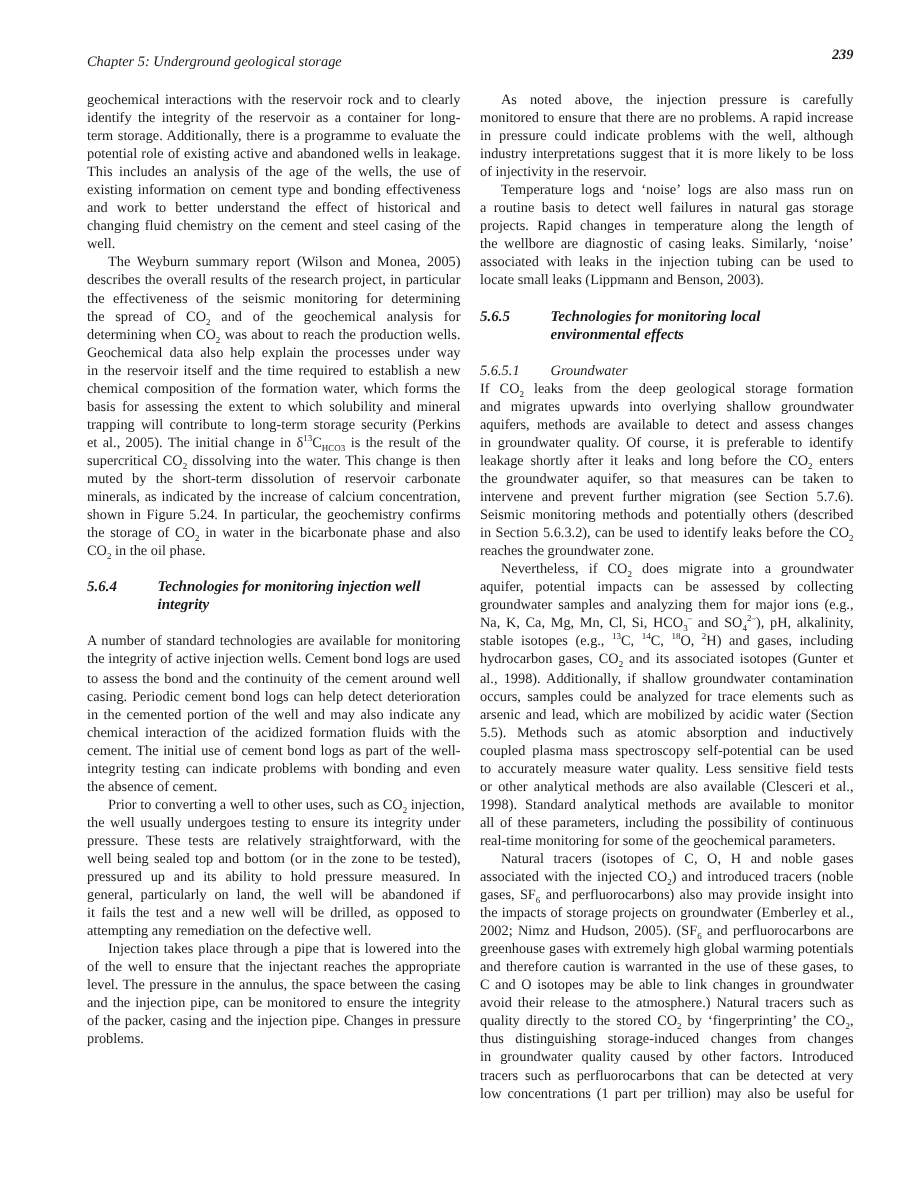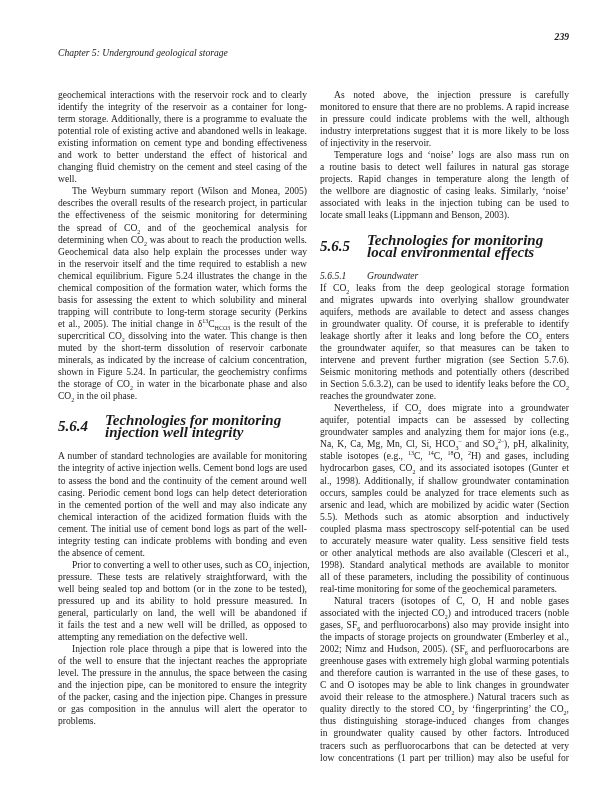--- a/index.html
+++ b/index.html
@@ -1,30 +1,30 @@
 <!DOCTYPE html>
 <html><head>
 <meta charset="utf-8">
 <style>
   html, body { margin: 0; padding: 0; background: #ffffff; }
   body { width: 612px; height: 792px; position: relative; overflow: hidden;
          font-family: "Liberation Serif", "DejaVu Serif", serif; color: #1a1a1a; }
   .header { position: absolute; top: 31px; left: 58px; width: 511px; height: 14px;
             font-size: 9.6px; }
-  .header .title { position: absolute; left: 0; top: 16px; font-style: italic; }
+  .header .title { position: absolute; left: 0; top: 5px; font-style: italic; }
   .header .pageno { position: absolute; right: 0; top: 0; font-weight: bold; font-style: italic; }
-  .col { position: absolute; top: 61px; width: 249px; font-size: 9.55px; line-height: 12.05px; margin-top: 28px; }
+  .col { position: absolute; top: 61px; width: 249px; font-size: 9.55px; line-height: 12.05px; }
   .col.left { left: 58px; }
   .col.right { left: 320px; }
   .ln { display: block; height: 12.05px; white-space: nowrap; text-align: justify;
         text-align-last: justify; overflow: visible; }
   .ln.last { text-align-last: left; }
   .ln.ind { text-indent: 14px; }
   .gap { display: block; height: 12.05px; }
-  .sec { display: flex; font-weight: bold; font-style: italic; font-size: 15px; line-height: 12.05px; align-items: center; }
+  .sec { display: flex; font-weight: bold; font-style: italic; font-size: 10px; line-height: 12.05px; }
   .sec .num { width: 47px; flex: none; }
   .sec .ttl { flex: 1; }
   .sub { display: flex; font-style: italic; font-size: 9.6px; line-height: 12.05px; align-items: center; }
   .sub .num { width: 47px; flex: none; }
   sub, sup { font-size: 6px; line-height: 0; }
   .it { }
 </style>
 </head>
 <body>
 
@@ -32,35 +32,35 @@
   <span class="title">Chapter 5: Underground geological storage</span>
   <span class="pageno">239</span>
 </div>
 
 <div class="col left">
   <div id="lp1">
       <span class="ln">geochemical interactions with the reservoir rock and to clearly</span>
       <span class="ln">identify the integrity of the reservoir as a container for long-</span>
       <span class="ln">term storage. Additionally, there is a programme to evaluate the</span>
       <span class="ln">potential role of existing active and abandoned wells in leakage.</span>
+      <span class="ln">This includes an analysis of the age of the wells, the use of</span>
       <span class="ln">existing information on cement type and bonding effectiveness</span>
       <span class="ln">and work to better understand the effect of historical and</span>
       <span class="ln">changing fluid chemistry on the cement and steel casing of the</span>
       <span class="ln last">well.</span>
     </div>
 
   <div>
     <span class="ln ind">The Weyburn summary report (Wilson and Monea, 2005)</span>
     <span class="ln">describes the overall results of the research project, in particular</span>
     <span class="ln">the effectiveness of the seismic monitoring for determining</span>
     <span class="ln"><span>the spread of CO</span><sub>2</sub><span> and of the geochemical analysis for</span></span>
     <span class="ln"><span>determining when CO</span><sub>2</sub><span> was about to reach the production wells.</span></span>
     <span class="ln">Geochemical data also help explain the processes under way</span>
     <span class="ln">in the reservoir itself and the time required to establish a new</span>
-    <span class="ln">chemical equilibrium. Figure 5.24 illustrates the change in the</span>
     <span class="ln">chemical composition of the formation water, which forms the</span>
     <span class="ln">basis for assessing the extent to which solubility and mineral</span>
     <span class="ln">trapping will contribute to long-term storage security (Perkins</span>
     <span class="ln"><span class="it">et al.</span><span>, 2005). The initial change in δ</span><sup>13</sup><span>C</span><sub>HCO3</sub><span> is the result of the</span></span>
     <span class="ln"><span>supercritical CO</span><sub>2</sub><span> dissolving into the water. This change is then</span></span>
     <span class="ln">muted by the short-term dissolution of reservoir carbonate</span>
     <span class="ln">minerals, as indicated by the increase of calcium concentration,</span>
     <span class="ln">shown in Figure 5.24. In particular, the geochemistry confirms</span>
     <span class="ln"><span>the storage of CO</span><sub>2</sub><span> in water in the bicarbonate phase and also</span></span>
     <span class="ln last"><span>CO</span><sub>2</sub><span> in the oil phase.</span></span>
@@ -81,36 +81,36 @@
       <span class="ln">in the cemented portion of the well and may also indicate any</span>
       <span class="ln">chemical interaction of the acidized formation fluids with the</span>
       <span class="ln">cement. The initial use of cement bond logs as part of the well-</span>
       <span class="ln">integrity testing can indicate problems with bonding and even</span>
       <span class="ln last">the absence of cement.</span>
     </div>
 
   <div>
     <span class="ln ind"><span>Prior to converting a well to other uses, such as CO</span><sub>2</sub><span> injection,</span></span>
     <div id="lp4rest">
+        <span class="ln">the well usually undergoes testing to ensure its integrity under</span>
         <span class="ln">pressure. These tests are relatively straightforward, with the</span>
         <span class="ln">well being sealed top and bottom (or in the zone to be tested),</span>
         <span class="ln">pressured up and its ability to hold pressure measured. In</span>
         <span class="ln">general, particularly on land, the well will be abandoned if</span>
         <span class="ln">it fails the test and a new well will be drilled, as opposed to</span>
         <span class="ln last">attempting any remediation on the defective well.</span>
       </div>
   </div>
 
   <div id="lp5">
-      <span class="ln ind">Injection role place through a pipe that is lowered into the</span>
+      <span class="ln ind">Injection takes place through a pipe that is lowered into the</span>
       <span class="ln">of the well to ensure that the injectant reaches the appropriate</span>
       <span class="ln">level. The pressure in the annulus, the space between the casing</span>
       <span class="ln">and the injection pipe, can be monitored to ensure the integrity</span>
       <span class="ln">of the packer, casing and the injection pipe. Changes in pressure</span>
-      <span class="ln">or gas composition in the annulus will alert the operator to</span>
       <span class="ln last">problems.</span>
     </div>
 </div>
 
 <div class="col right">
   <div id="rp1">
       <span class="ln ind">As noted above, the injection pressure is carefully</span>
       <span class="ln">monitored to ensure that there are no problems. A rapid increase</span>
       <span class="ln">in pressure could indicate problems with the well, although</span>
       <span class="ln">industry interpretations suggest that it is more likely to be loss</span>

